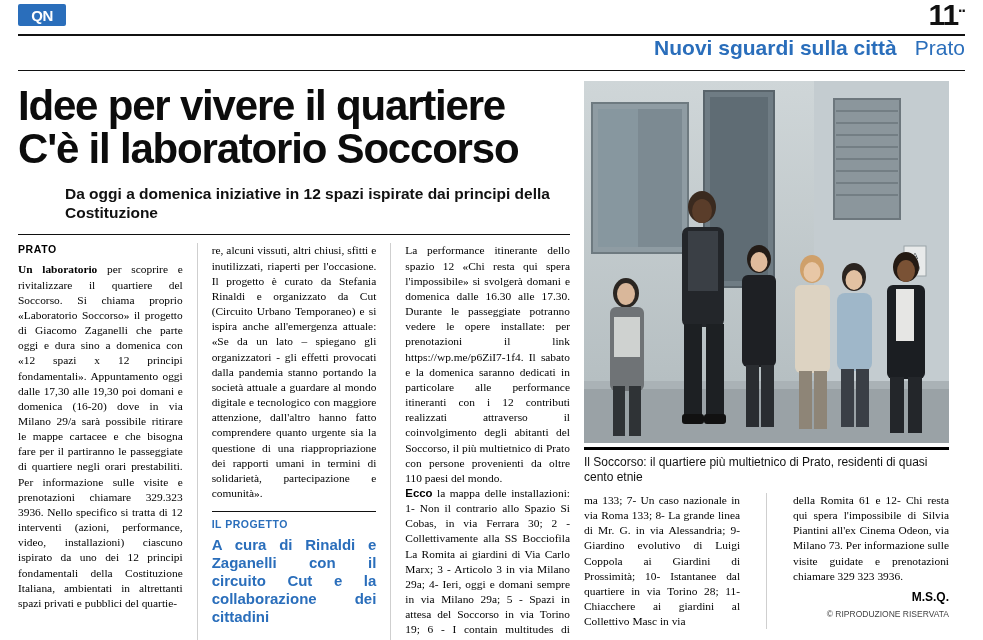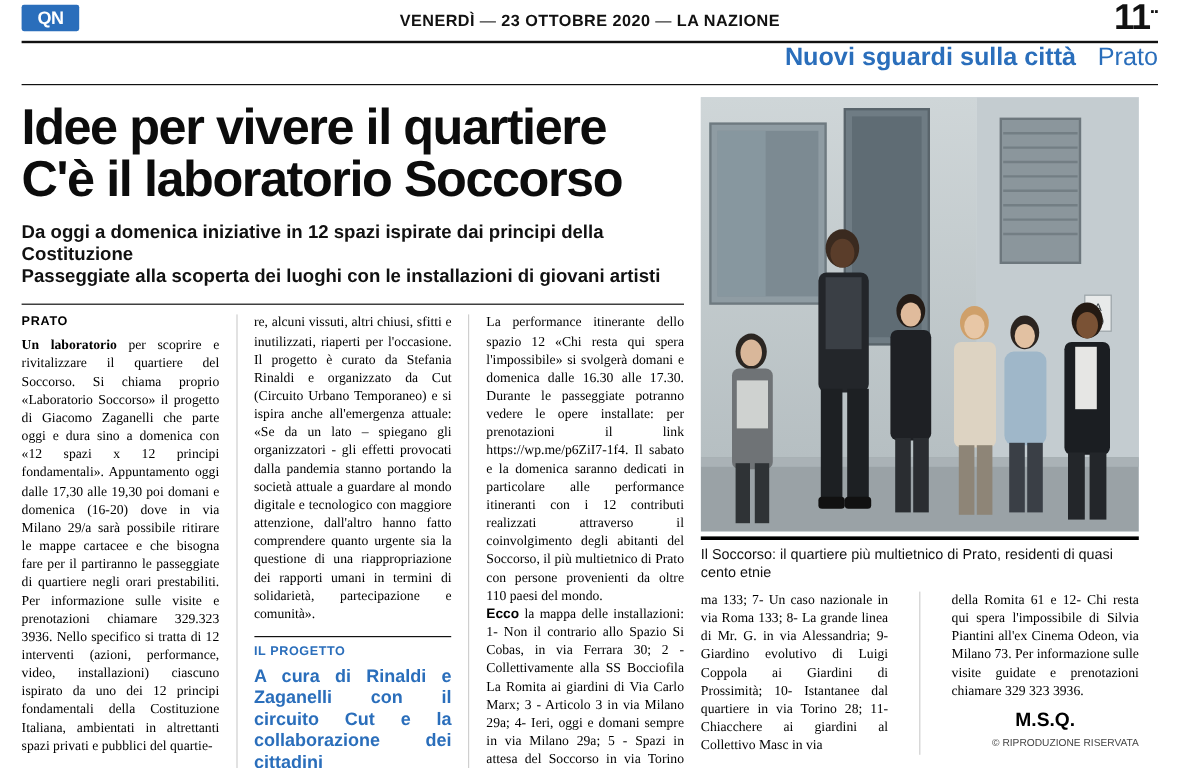--- a/index.html
+++ b/index.html
@@ -117,20 +117,21 @@
     margin: 4px 0 0 0;
     color: #0c0c0c;
   }
   .subhead {
     font-family: "Liberation Sans", sans-serif;
     font-weight: bold;
     font-size: 15.5px;
     line-height: 1.22;
     margin-top: 14px;
     color: #111;
+    margin-left: 47px;
   }
   .rule-under-head {
     border-top: 1px solid #111;
     margin-top: 12px;
   }
 
   
   .photo-wrap {
     width: 365px;
     position: relative;
@@ -207,22 +208,22 @@
   
   .lower {
     display: flex;
     gap: 26px;
     margin-top: 8px;
   }
   .lower .col { width: 176px; }
   .sign {
     font-family: "Liberation Sans", sans-serif;
     font-weight: bold;
-    font-size: 16px;
-    text-align: center;
+    font-size: 12px;
+    text-align: right;
     margin-top: 6px;
   }
   .riserva {
     font-family: "Liberation Sans", sans-serif;
     font-size: 8.5px;
     text-align: right;
     color: #444;
     margin-top: 3px;
   }
 
@@ -231,40 +232,36 @@
     background: #cfcfcf;
   }
 </style>
 </head>
 <body>
 
 <div class="page">
 
   <div class="masthead">
     <div class="qn-logo">QN</div>
-    <div class="masthead-center">
-      <span>VENERDÌ</span><span class="sep">—</span><span>23 OTTOBRE 2020</span><span class="sep">—</span><span>LA NAZIONE</span>
-    </div>
     <div class="page-number"><span>11</span><span class="dots">..</span></div>
   </div>
 
   <div class="sectionbar">
     <div class="section-title">Nuovi sguardi sulla città</div>
     <div class="section-city">Prato</div>
   </div>
 
   <div class="top">
     <div class="top-left">
       <div class="headline">
         <div>Idee per vivere il quartiere</div>
         <div>C'è il laboratorio Soccorso</div>
       </div>
       <div class="subhead">
         <div>Da oggi a domenica iniziative in 12 spazi ispirate dai principi della Costituzione</div>
-        <div>Passeggiate alla scoperta dei luoghi con le installazioni di giovani artisti</div>
       </div>
       <div class="rule-under-head"></div>
 
       <div class="body-cols">
         <div class="col">
           <div class="kicker">PRATO</div>
           <p><span class="dropname">Un laboratorio</span><span> per scoprire e rivitalizzare il quartiere del Soccorso. Si chiama proprio «Laboratorio Soccorso» il progetto di Giacomo Zaganelli che parte oggi e dura sino a domenica con «12 spazi x 12 principi fondamentali». Appuntamento oggi dalle 17,30 alle 19,30 poi domani e domenica (16-20) dove in via Milano 29/a sarà possibile ritirare le mappe cartacee e che bisogna fare per il partiranno le passeggiate di quartiere negli orari prestabiliti. Per informazione sulle visite e prenotazioni chiamare 329.323 3936. Nello specifico si tratta di 12 interventi (azioni, performance, video, installazioni) ciascuno ispirato da uno dei 12 principi fondamentali della Costituzione Italiana, ambientati in altrettanti spazi privati e pubblici del quartie-</span></p>
         </div>
         <div class="vline"></div>
         <div class="col">

